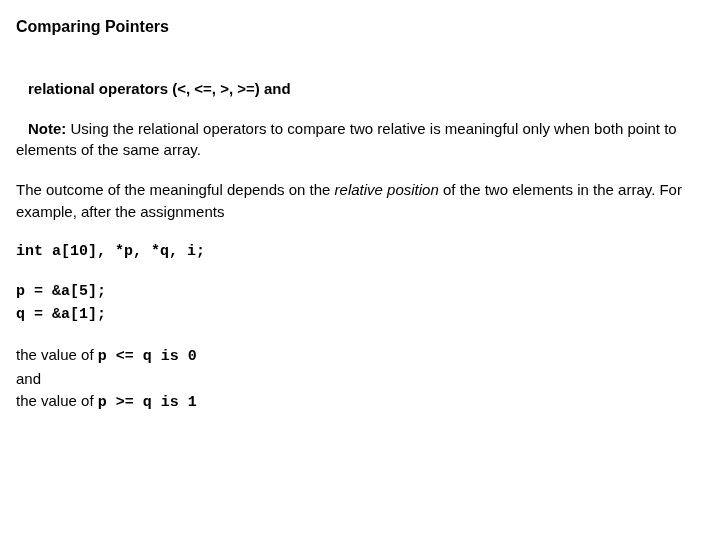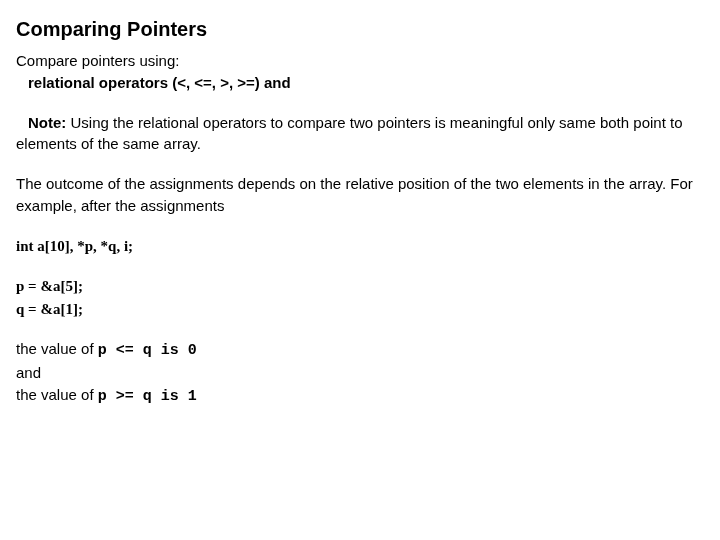--- a/index.html
+++ b/index.html
@@ -13,68 +13,69 @@
       height: 540px;
       background-color: #ffffff;
       font-family: Arial, sans-serif;
       font-size: 15px;
       color: #000000;
       padding: 18px 16px;
       overflow: hidden;
     }
 
     .page-title {
-      font-size: 20px;
+      font-size: 16px;
       font-weight: bold;
-      margin-bottom: 9px;
+      margin-bottom: 20px;
     }
 
     .section {
       margin-bottom: 18px;
       line-height: 1.45;
     }
 
     .bold {
       font-weight: bold;
       margin-left: 12px;
     }
 
     .italic {
+      font-style: italic;
     }
 
     .code-block {
-      font-family: Liberation Serif, serif;
+      font-family: Liberation Mono, monospace;
       font-size: 15px;
       font-weight: bold;
       margin-bottom: 18px;
       line-height: 1.5;
     }
 
     .inline-code {
       font-family: 'Courier New', Courier, monospace;
       font-weight: bold;
       text-align: right;
     }
   </style>
 </head>
 <body>
 
 <div class="page-title">Comparing Pointers</div>
 
 <div class="section">
-  <span>Compare pointers using:</span><br>
+  <br>
   <span class="bold">relational operators (&lt;, &lt;=, &gt;, &gt;=) and</span><br>
 </div>
 
 <div class="section">
-  <span class="bold">Note:</span><span> Using the relational operators to compare two pointers is meaningful only same both point to elements of the same array.</span>
+  <span class="bold">Note:</span><span> Using the relational operators to compare two relative is meaningful only when both point to elements of the same array.</span>
 </div>
 
 <div class="section">
-  <span>The outcome of the assignments depends on the </span><span class="italic">relative position</span><span> of the two elements in the array. For example, after the assignments</span>
+  <span>The outcome of the meaningful depends on the </span><span class="italic">relative position</span><span> of the two elements in the array. For example, after the assignments</span>
 </div>
 
 <div class="code-block">
   <span>int a[10], *p, *q, i;</span>
 </div>
 
 <div class="code-block">
   <span>p = &amp;a[5];</span><br>
   <span>q = &amp;a[1];</span>
 </div>

